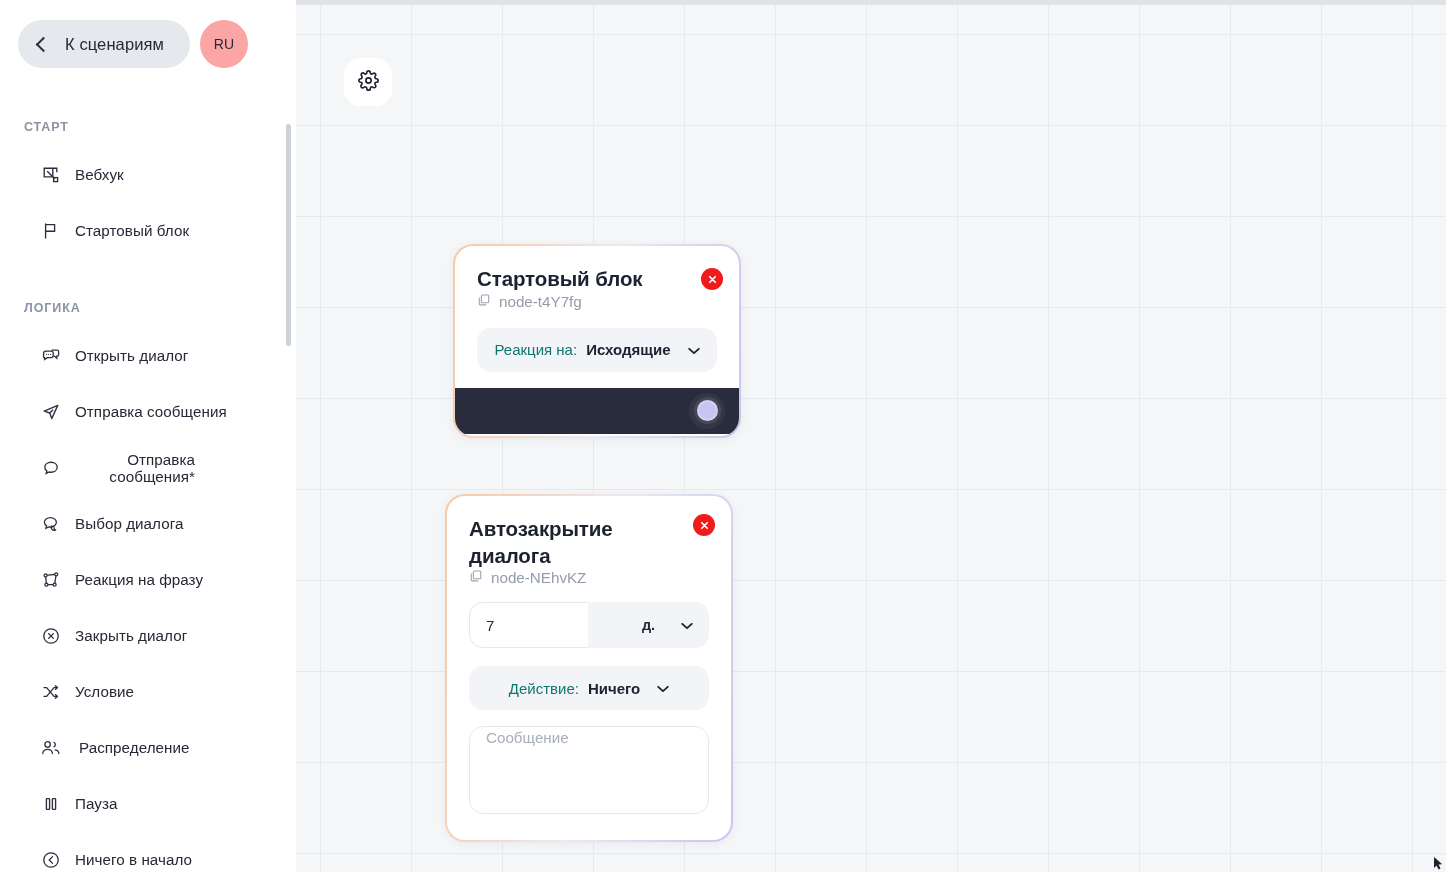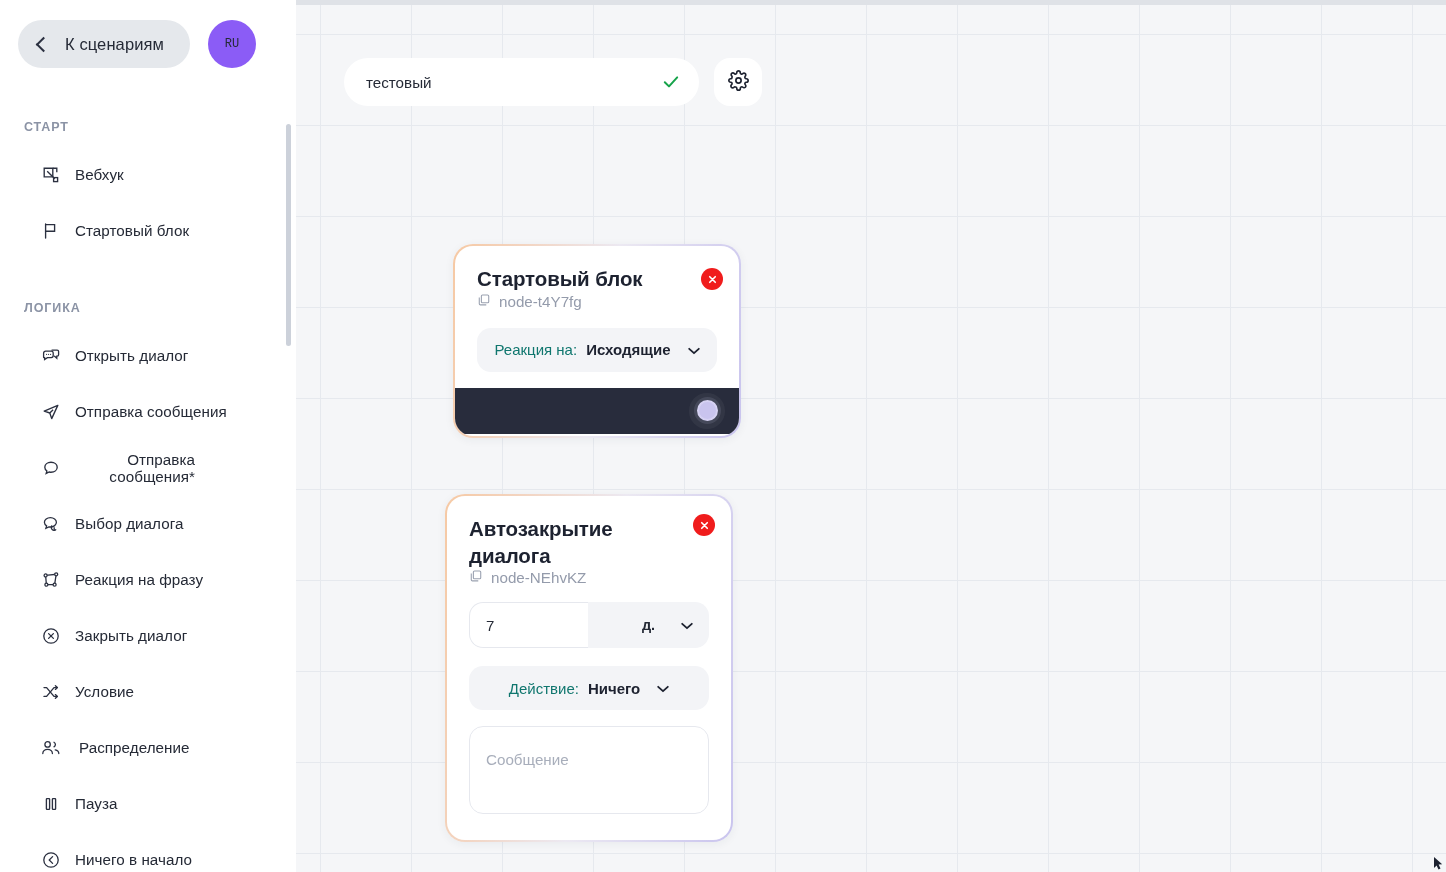--- a/index.html
+++ b/index.html
@@ -12,42 +12,42 @@
   #app { position: relative; width: 1446px; height: 872px; }
 
   
   .sidebar {
     position: absolute; left: 0; top: 0;
     width: 296px; height: 872px;
     background: #ffffff;
     overflow: hidden;
   }
   .sidebar-top {
-    display: flex; align-items: flex-start; gap: 18px;
+    display: flex; align-items: flex-start; gap: 10px;
     padding: 20px 20px 0 18px;
   }
   .back-btn {
     display: flex; align-items: center; gap: 16px;
     height: 48px; padding: 0 26px 0 18px;
     background: #e5e8ec; border: none; border-radius: 24px;
     cursor: pointer;
   }
   .back-btn .chev {
     display: block; width: 11px; height: 11px;
     border-left: 2.2px solid #2b3040; border-bottom: 2.2px solid #2b3040;
     transform: rotate(45deg); margin-left: 2px;
   }
   .back-btn .lbl {
     font-size: 16.5px; color: #252a36; white-space: nowrap; letter-spacing: .1px;
   }
   .lang-btn {
     display: flex; align-items: center; justify-content: center;
     width: 48px; height: 48px;
-    background: #8b5cf6; border: none; border-radius: 24px;
-    font-size: 12px; color: #252a36; cursor: pointer; font-family: Liberation Mono, monospace;
+    background: #fca5a5; border: none; border-radius: 24px;
+    font-size: 14px; color: #252a36; cursor: pointer;
   }
 
   .nav-scroll {
     position: absolute; left: 0; top: 100px;
     width: 296px; height: 772px;
     overflow: hidden;
   }
   .group-title {
     font-size: 12.5px; font-weight: bold; letter-spacing: .9px;
     color: #8b93a5; padding: 0 0 0 24px;
@@ -196,21 +196,21 @@
     flex: 1; display: flex; align-items: center; justify-content: center;
     position: relative; cursor: pointer;
   }
   .dur-unit .u { font-size: 14.5px; color: #252a36; font-weight: bold; }
   .dur-unit .caret { position: absolute; right: 16px; top: 50%; transform: translateY(-50%); }
 
   .msg-box {
     margin-top: 16px;
     height: 88px; border-radius: 14px;
     border: 1px solid #e6e8ee; background: #ffffff;
-    padding: 24px 16px;
+    padding: 2px 16px;
   }
   .msg-box textarea {
     width: 100%; height: 100%; border: none; outline: none; resize: none;
     background: transparent;
     font-family: "Liberation Sans", sans-serif; font-size: 15.2px; color: #252a36;
   }
   .msg-box textarea::placeholder { color: #a8aebb; }
 
   .cursor-artifact {
     position: absolute; right: 1px; bottom: 1px;
@@ -373,28 +373,20 @@
 
     </div>
 
     <div class="side-scrollbar"></div>
   </aside>
 
   <main class="canvas">
     <div class="canvas-topline"></div>
 
     <div class="toolbar">
-      <div class="name-field">
-        <input type="text" value="тестовый" style="">
-        <span class="check-ico">
-          <svg width="20" height="20" viewBox="0 0 20 20" fill="none" stroke="#16a34a" stroke-width="2" stroke-linecap="round" stroke-linejoin="round">
-            <path d="M3.8 10.2l4.2 4.2 8.2-9"></path>
-          </svg>
-        </span>
-      </div>
       <button class="gear-btn">
         <span>
           <svg width="21" height="21" viewBox="0 0 24 24" fill="none" stroke="#1d2230" stroke-width="1.9" stroke-linecap="round" stroke-linejoin="round">
             <circle cx="12" cy="12" r="3"></circle>
             <path d="M19.4 15a1.65 1.65 0 00.33 1.82l.06.06a2 2 0 11-2.83 2.83l-.06-.06a1.65 1.65 0 00-1.82-.33 1.65 1.65 0 00-1 1.51V21a2 2 0 11-4 0v-.09A1.65 1.65 0 008.6 19.4a1.65 1.65 0 00-1.82.33l-.06.06a2 2 0 11-2.83-2.83l.06-.06A1.65 1.65 0 004.6 15a1.65 1.65 0 00-1.51-1H3a2 2 0 110-4h.09A1.65 1.65 0 004.6 8.6a1.65 1.65 0 00-.33-1.82l-.06-.06a2 2 0 112.83-2.83l.06.06A1.65 1.65 0 009 4.6a1.65 1.65 0 001-1.51V3a2 2 0 114 0v.09a1.65 1.65 0 001 1.51 1.65 1.65 0 001.82-.33l.06-.06a2 2 0 112.83 2.83l-.06.06A1.65 1.65 0 0019.4 9v0a1.65 1.65 0 001.51 1H21a2 2 0 110 4h-.09a1.65 1.65 0 00-1.51 1z"></path>
           </svg>
         </span>
       </button>
     </div>
 

